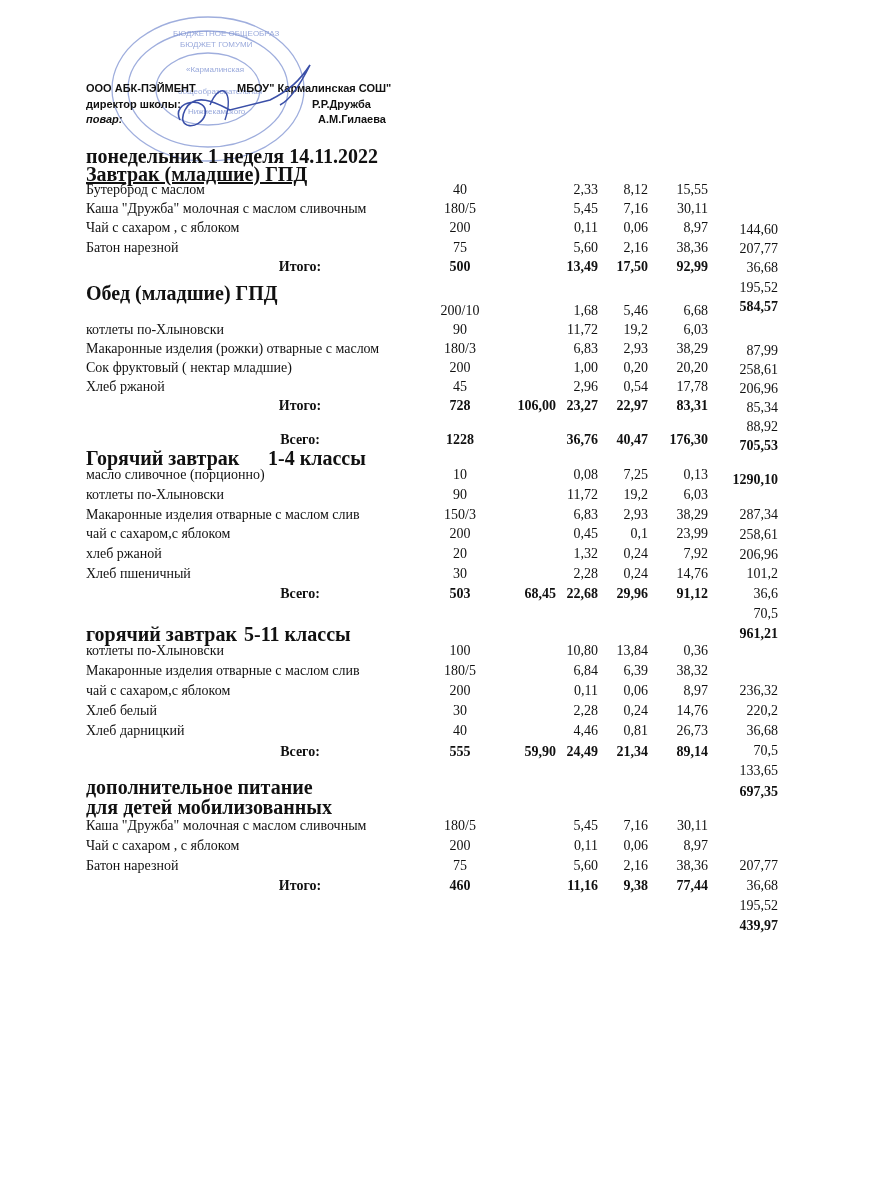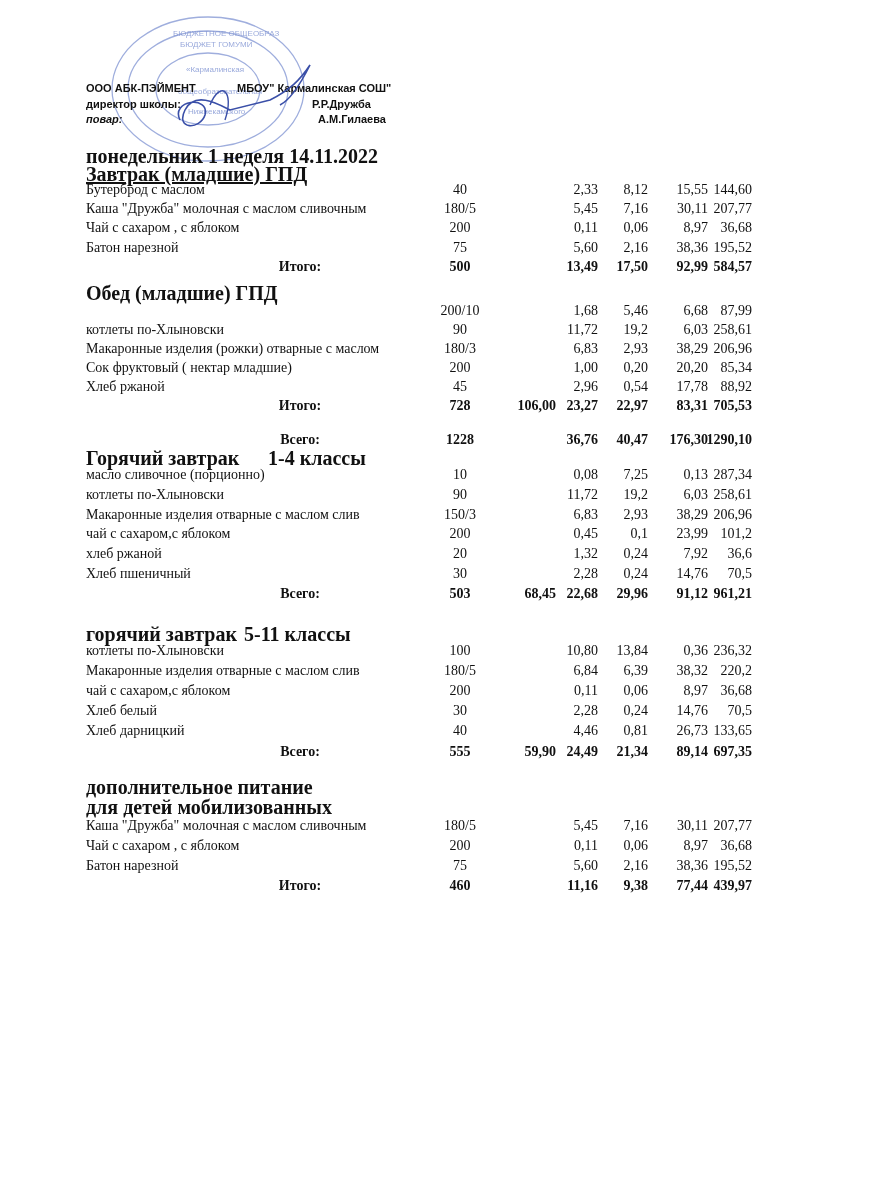--- a/index.html
+++ b/index.html
@@ -11,21 +11,21 @@
   .row { position:absolute; left:0; width:738px; height:18px; font-family:"Liberation Serif", serif; font-size:14px; white-space:nowrap; }
   .row.bold { font-weight:bold; }
   .row span { position:absolute; top:0; }
   .name { left:86px; }
   .lbl { text-align:center; width:120px; left:240px; }
   .w { width:80px; text-align:center; left:420px; }
   .price { width:50px; text-align:right; left:506px; }
   .p { width:50px; text-align:right; left:548px; }
   .f { width:50px; text-align:right; left:598px; }
   .c { width:50px; text-align:right; left:658px; }
-  .k { width:60px; text-align:right; left:692px; }
+  .k { width:60px; text-align:right; left:718px;margin-top:40px; }
 </style>
 </head>
 <body>
 
 <svg class="stamp" viewBox="0 0 200 150">
   <g fill="none" stroke="#7f93d2" stroke-width="1.3" opacity="0.75">
     <ellipse cx="100" cy="75" rx="96" ry="72"></ellipse>
     <ellipse cx="100" cy="75" rx="80" ry="58"></ellipse>
     <ellipse cx="100" cy="75" rx="52" ry="36"></ellipse>
   </g>

